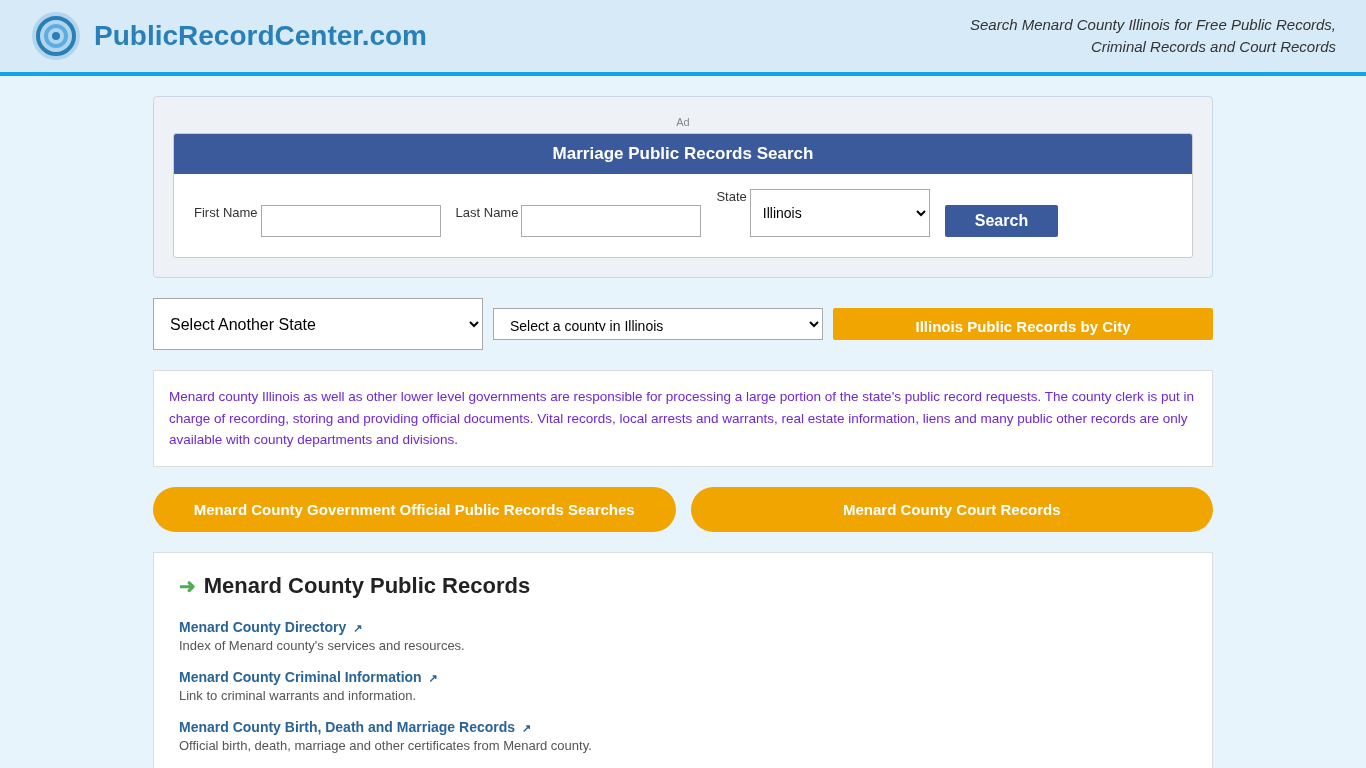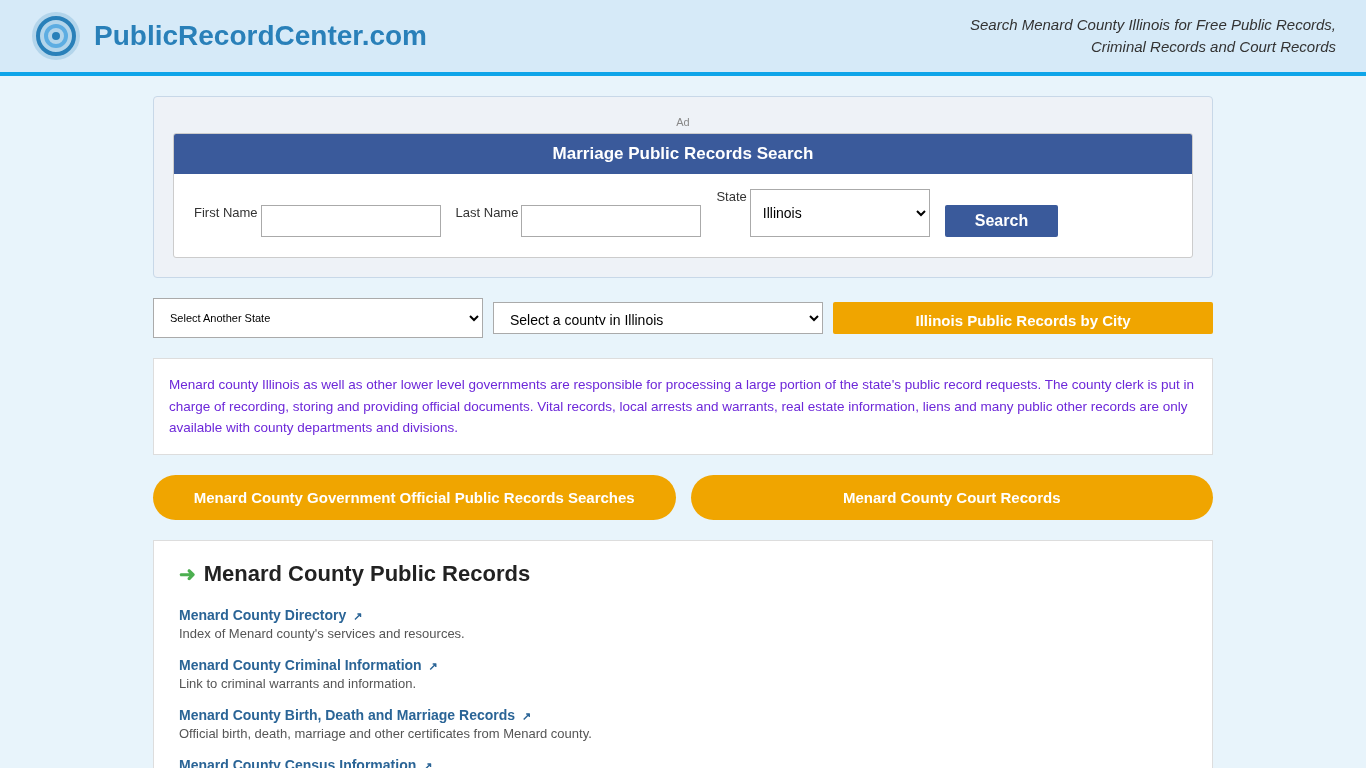--- a/index.html
+++ b/index.html
@@ -121,22 +121,22 @@
       display: flex;
       gap: 10px;
       margin-bottom: 20px;
       align-items: center;
     }
     .state-select {
       flex: 1;
       max-width: 330px;
       padding: 8px 12px;
       border: 1px solid #aaa;
-      font-size: 11px;
-      height: 40px;
+      font-size: 16px;
+      height: 52px;
       background: white;
     }
     .county-select {
       flex: 1;
       max-width: 330px;
       padding: 8px 12px;
       border: 1px solid #aaa;
       font-size: 14px;
       height: 32px;
       background: white;

